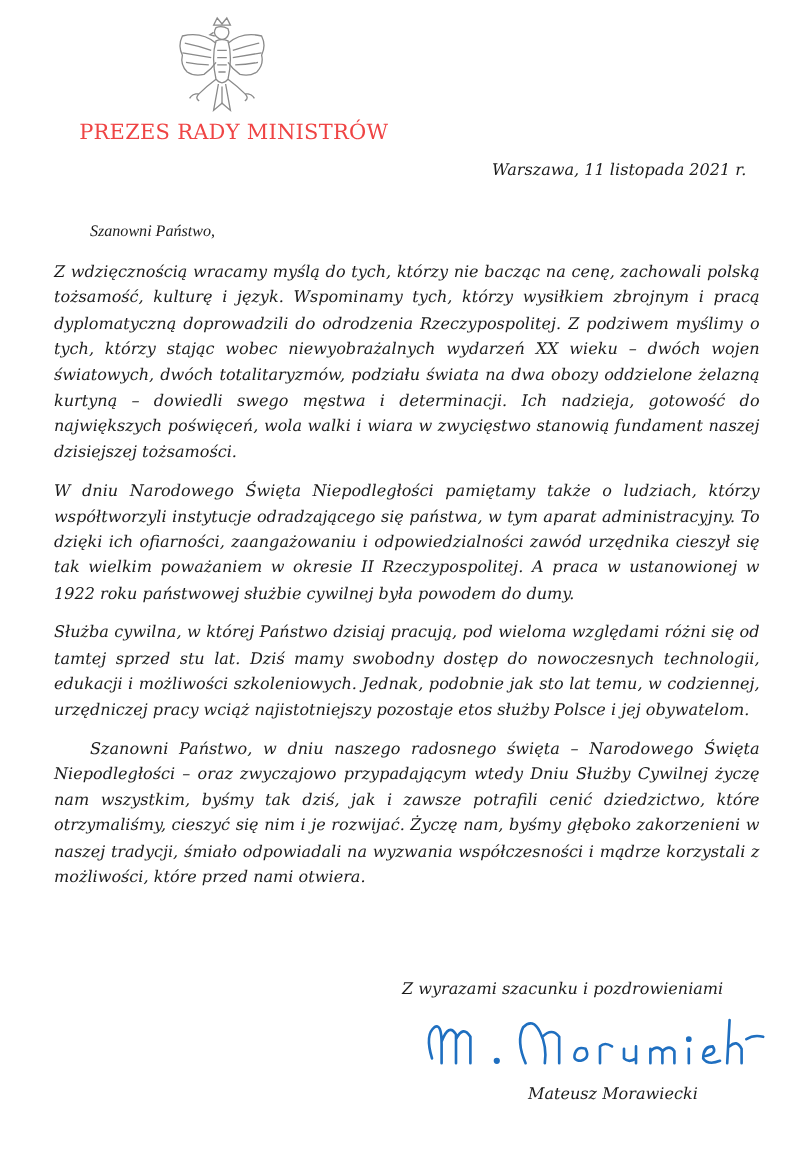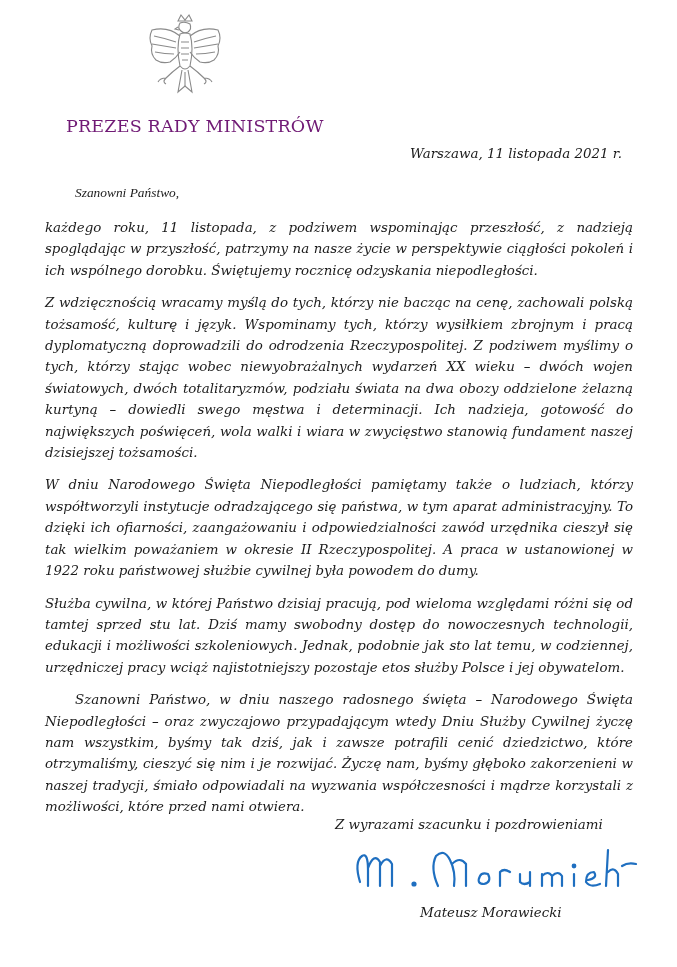--- a/index.html
+++ b/index.html
@@ -1,27 +1,27 @@
 <!DOCTYPE html>
 <html><head>
   <meta charset="utf-8">
   <style>
     html, body { margin: 0; padding: 0; background: #ffffff; }
     body { width: 677px; height: 967px; position: relative; overflow: hidden; color: #1a1a1a; }
     .emblem { position: absolute; left: 140px; top: 12px; width: 90px; height: 95px; }
-    .office { position: absolute; left: 66px; top: 116px; font-family: "DejaVu Serif", serif; font-size: 17.5px; letter-spacing: 0.2px; color: #701a75; }
+    .office { position: absolute; left: 66px; top: 101px; font-family: "DejaVu Serif", serif; font-size: 17.5px; letter-spacing: 0.2px; color: #ef4444; }
     .serif-it { font-family: "DejaVu Serif", serif; font-style: italic; font-size: 13.4px; color: #1b1b1b; }
-    .date { position: absolute; right: 55px; top: 146px; }
+    .date { position: absolute; right: 55px; top: 135px; }
     .salutation { position: absolute; left: 75px; top: 185px; font-family: Liberation Serif, serif; }
     .body { position: absolute; left: 45px; width: 588px; }
     .para { margin: 0 0 11px 0; line-height: 21.4px; text-align: justify; }
     .para.indent { text-indent: 30px; }
     .closing { position: absolute; left: 335px; top: 817px; }
     .signature { position: absolute; left: 352px; top: 842px; width: 290px; height: 55px; }
-    .signer { position: absolute; left: 420px; top: 905px; }
+    .signer { position: absolute; left: 440px; top: 905px; }
   </style>
 </head>
 <body>
 
 <svg class="emblem" viewBox="0 0 90 95">
   <g fill="none" stroke="#8a8a8a" stroke-width="1.1">
 
     <path d="M38 9 L41 3 L45 8 L49 3 L52 9 Z"></path>
 
     <path d="M40 11 Q45 9 50 12 Q52 17 48 20 Q44 22 41 19 Q37 16 40 11 Z"></path>
@@ -44,21 +44,20 @@
   </g>
 </svg>
 
 <div class="office">PREZES RADY MINISTRÓW</div>
 
 <div class="date serif-it">Warszawa, 11 listopada 2021 r.</div>
 
 <div class="salutation serif-it">Szanowni Państwo,</div>
 
 <div class="body serif-it" style="top:217px;">
-  <p class="para">każdego roku, 11 listopada, z podziwem wspominając przeszłość, z nadzieją spoglądając w przyszłość, patrzymy na nasze życie w perspektywie ciągłości pokoleń i ich wspólnego dorobku. Świętujemy rocznicę odzyskania niepodległości.</p>
   <p class="para">Z wdzięcznością wracamy myślą do tych, którzy nie bacząc na cenę, zachowali polską tożsamość, kulturę i język. Wspominamy tych, którzy wysiłkiem zbrojnym i pracą dyplomatyczną doprowadzili do odrodzenia Rzeczypospolitej. Z podziwem myślimy o tych, którzy stając wobec niewyobrażalnych wydarzeń XX wieku – dwóch wojen światowych, dwóch totalitaryzmów, podziału świata na dwa obozy oddzielone żelazną kurtyną – dowiedli swego męstwa i determinacji. Ich nadzieja, gotowość do największych poświęceń, wola walki i wiara w zwycięstwo stanowią fundament naszej dzisiejszej tożsamości.</p>
   <p class="para">W dniu Narodowego Święta Niepodległości pamiętamy także o ludziach, którzy współtworzyli instytucje odradzającego się państwa, w tym aparat administracyjny. To dzięki ich ofiarności, zaangażowaniu i odpowiedzialności zawód urzędnika cieszył się tak wielkim poważaniem w okresie II Rzeczypospolitej. A praca w ustanowionej w 1922 roku państwowej służbie cywilnej była powodem do dumy.</p>
   <p class="para">Służba cywilna, w której Państwo dzisiaj pracują, pod wieloma względami różni się od tamtej sprzed stu lat. Dziś mamy swobodny dostęp do nowoczesnych technologii, edukacji i możliwości szkoleniowych. Jednak, podobnie jak sto lat temu, w codziennej, urzędniczej pracy wciąż najistotniejszy pozostaje etos służby Polsce i jej obywatelom.</p>
   <p class="para indent">Szanowni Państwo, w dniu naszego radosnego święta – Narodowego Święta Niepodległości – oraz zwyczajowo przypadającym wtedy Dniu Służby Cywilnej życzę nam wszystkim, byśmy tak dziś, jak i zawsze potrafili cenić dziedzictwo, które otrzymaliśmy, cieszyć się nim i je rozwijać. Życzę nam, byśmy głęboko zakorzenieni w naszej tradycji, śmiało odpowiadali na wyzwania współczesności i mądrze korzystali z możliwości, które przed nami otwiera.</p>
 </div>
 
 <div class="closing serif-it">Z wyrazami szacunku i pozdrowieniami</div>
 
 <svg class="signature" viewBox="0 0 290 55">
   <g fill="none" stroke="#1f6fc0" stroke-width="2.2" stroke-linecap="round" stroke-linejoin="round">

